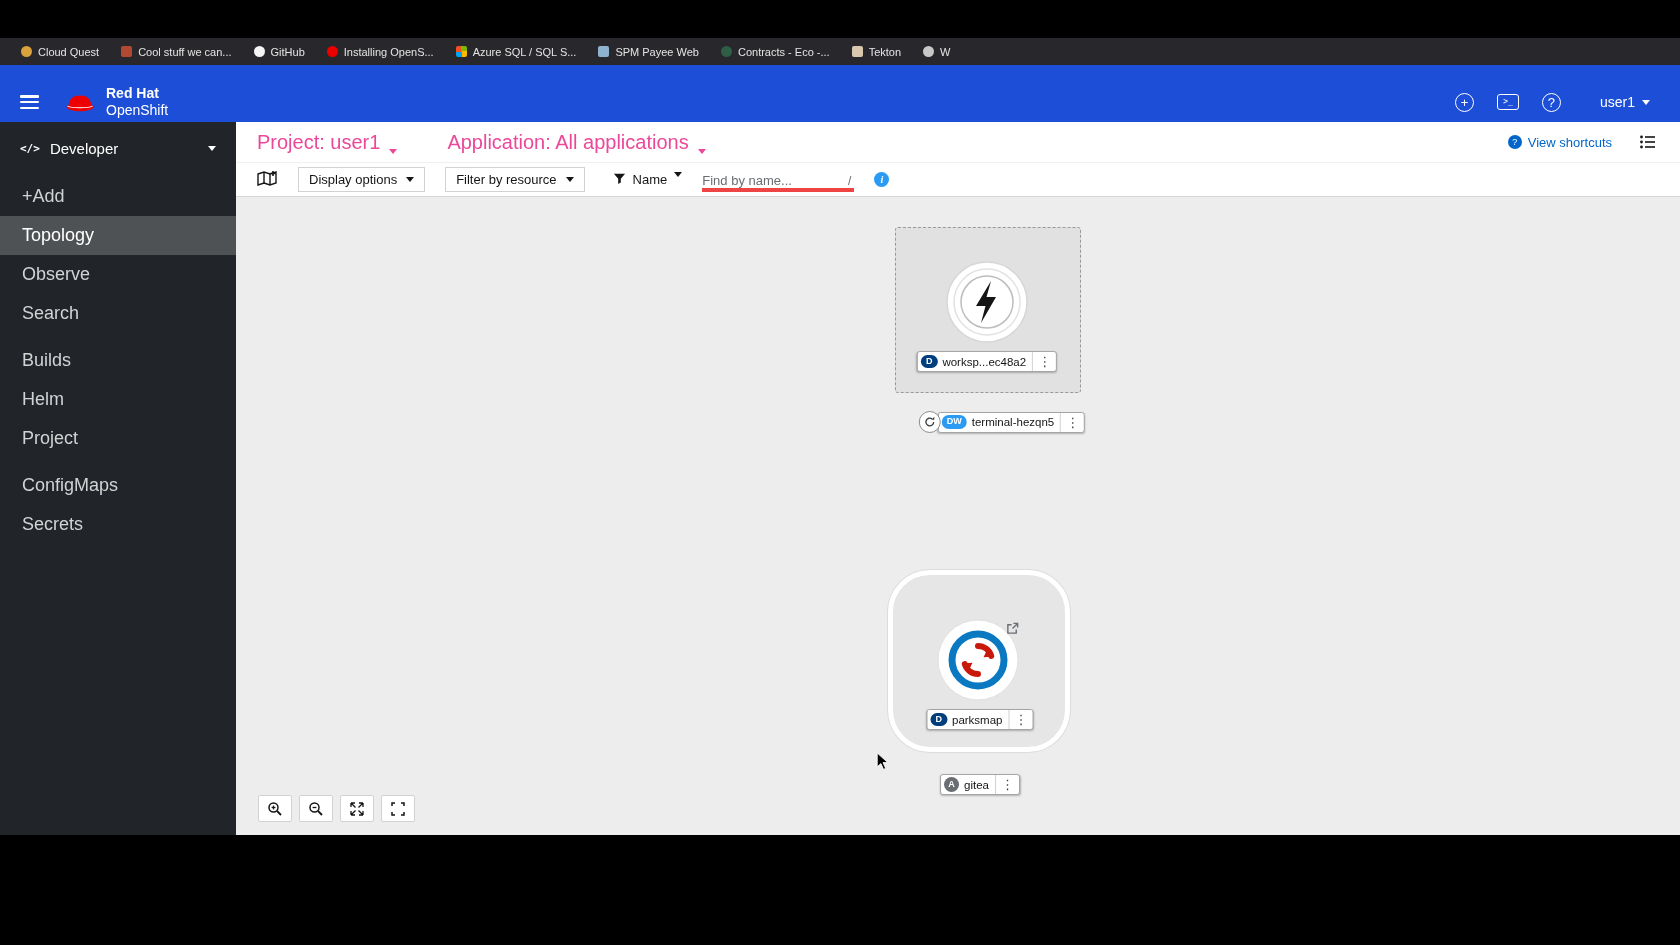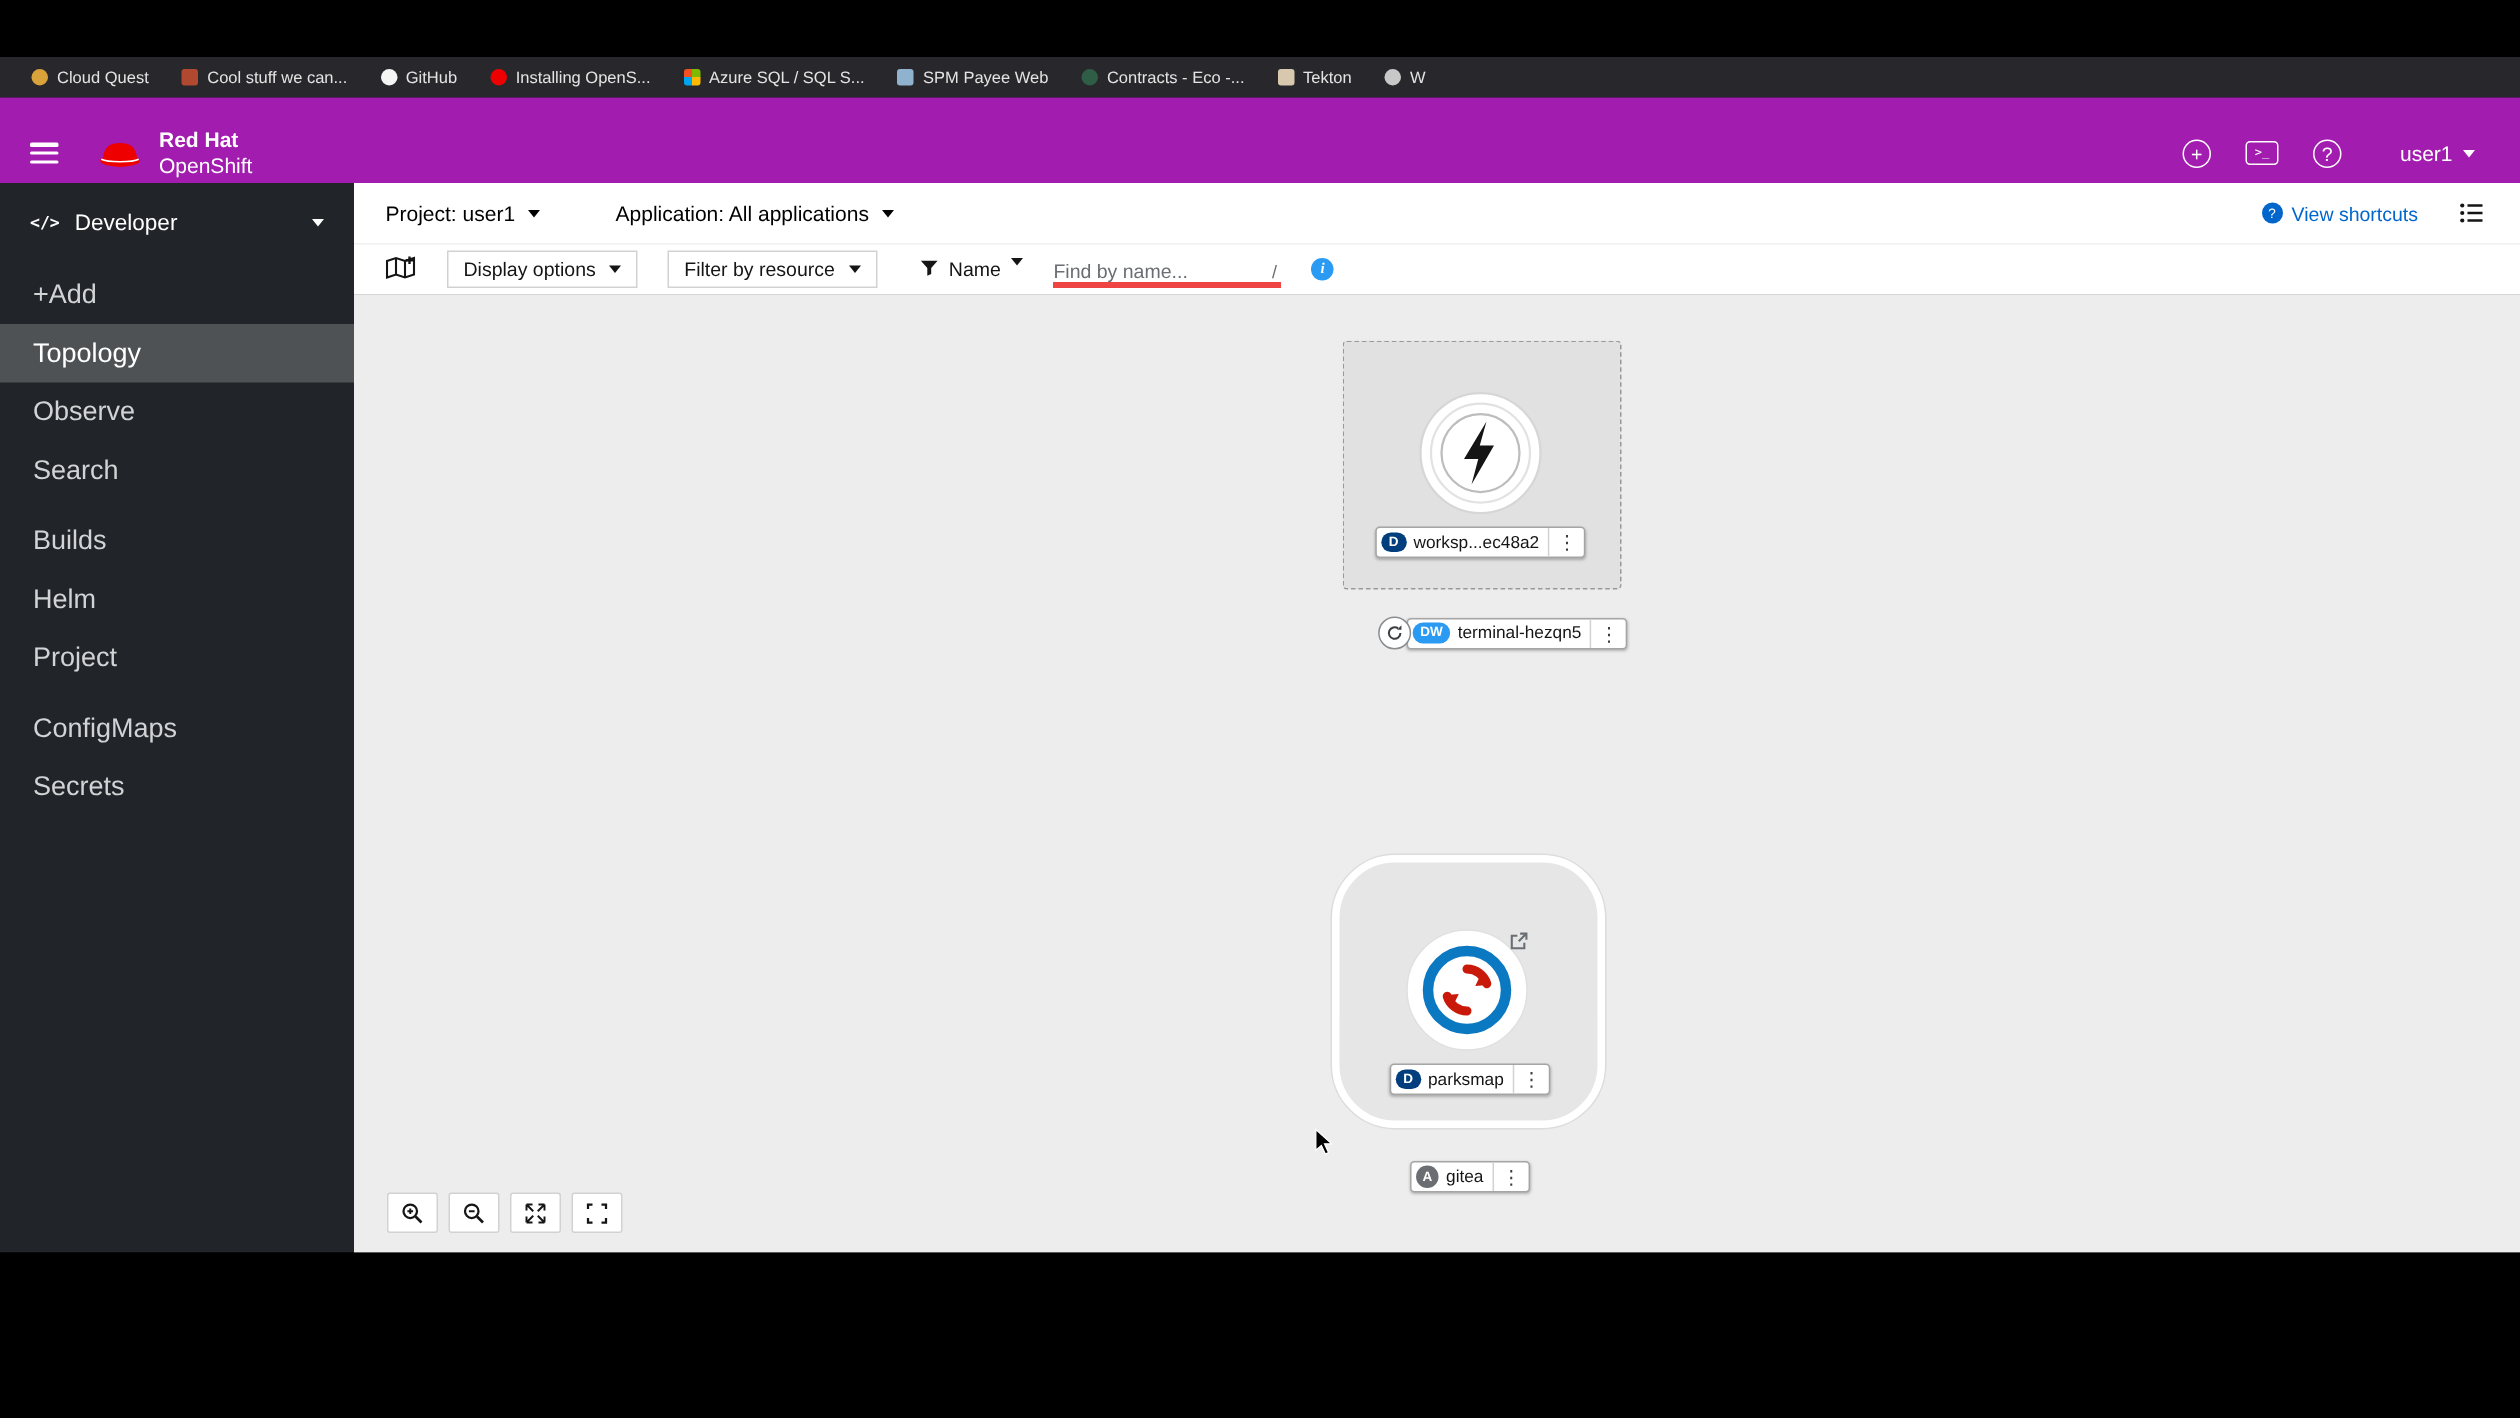--- a/index.html
+++ b/index.html
@@ -6,21 +6,21 @@
   html,body{width:1680px;height:945px;overflow:hidden;background:#000;font-family:"Liberation Sans",sans-serif}
   .stage{position:relative;width:1680px;height:945px;background:#000}
   .top-bar{position:absolute;left:0;top:0;width:100%;height:38px;background:#000}
   
   .bookmarks{position:absolute;top:38px;left:0;right:0;height:27px;background:#28282c;display:flex;padding-left:10px}
   .bm{display:flex;align-items:center;gap:6px;color:#e4e4e4;font-size:11px;padding:0 11px;height:100%;cursor:pointer;white-space:nowrap}
   .fav{width:11px;height:11px;border-radius:2px;flex:none;background:#888}
   .fav.round{border-radius:50%}
   .fav.grid{background:conic-gradient(#7fba00 0 25%,#ffb900 0 50%,#00a4ef 0 75%,#f25022 0)}
   
-  .masthead{position:absolute;top:65px;left:0;right:0;height:57px;background:#a21caf;display:flex;align-items:center;padding:17px 30px 0 20px}
+  .masthead{position:absolute;top:65px;left:0;right:0;height:57px;background:#1d4ed8;display:flex;align-items:center;padding:17px 30px 0 20px}
   .hamburger{width:19px;height:14px;display:flex;flex-direction:column;justify-content:space-between;cursor:pointer}
   .hamburger span{height:2.5px;background:#fff;border-radius:1px}
   .brand{display:flex;align-items:center;gap:9px;margin-left:24px;cursor:pointer}
   .brand-text{color:#fff;font-size:14px;line-height:1.2}
   .brand-text .b1{font-weight:bold;display:block}
   .brand-text .b2{display:block}
   .mast-right{margin-left:auto;display:flex;align-items:center;gap:23px}
   .mast-icon{width:19px;height:19px;border:1.4px solid #fff;border-radius:50%;color:#fff;display:flex;align-items:center;justify-content:center;font-size:13px;cursor:pointer;line-height:1}
   .mast-icon.term{border-radius:3px;width:22px;height:16px;font-size:8px;font-family:"DejaVu Sans Mono",monospace}
   .user{display:flex;align-items:center;gap:7px;color:#fff;font-size:14px;margin-left:16px;cursor:pointer}
@@ -30,21 +30,21 @@
   .persp{display:flex;align-items:center;padding:18px 20px 12px 20px;color:#fff;font-size:15px;gap:10px;cursor:pointer}
   .persp .code{font-family:"DejaVu Sans Mono",monospace;font-size:11px;font-weight:bold}
   .persp .caret{margin-left:auto}
   .nav{margin-top:8px}
   .nav-item{height:39px;line-height:39px;padding-left:22px;font-size:18px;cursor:pointer}
   .nav-item.active{background:#4f5255;color:#fff}
   .nav-item.gap{margin-top:8px}
   
   .main{position:absolute;left:236px;top:122px;right:0;height:713px;background:#fff}
   .ctx{height:41px;display:flex;align-items:center;padding:0 24px 0 21px;border-bottom:1px solid #f0f0f0}
-  .dd{display:flex;align-items:center;gap:9px;font-size:14px;color:#000000;cursor:pointer}
+  .dd{display:flex;align-items:flex-end;gap:9px;font-size:20px;color:#ec4899;cursor:pointer}
   .dd.app{margin-left:50px}
   .ctx-right{margin-left:auto;display:flex;align-items:center;gap:28px}
   .shortcuts{display:flex;align-items:center;gap:6px;color:#0066cc;font-size:13px;cursor:pointer}
   .q-badge{width:14px;height:14px;border-radius:50%;background:#0066cc;color:#fff;font-size:9px;display:flex;align-items:center;justify-content:center;flex:none}
   .legend-btn{cursor:pointer;display:flex;align-items:center}
   .toolbar{height:34px;display:flex;align-items:center;gap:20px;padding:0 14px 0 21px;border-bottom:1px solid #d7d7d7}
   .tb-icon{cursor:pointer;display:flex;align-items:center}
   .tb-select{display:flex;align-items:center;gap:9px;border:1px solid #d2d2d2;background:#fff;height:25px;padding:0 10px;font-size:13px;color:#151515;cursor:pointer;white-space:nowrap}
   .tb-name{display:flex;align-items:flex-start;gap:7px;font-size:13px;color:#151515;cursor:pointer;margin-left:8px}
   .search{display:flex;align-items:flex-end;border-bottom:4px solid #ef4444;height:24px;width:152px}

